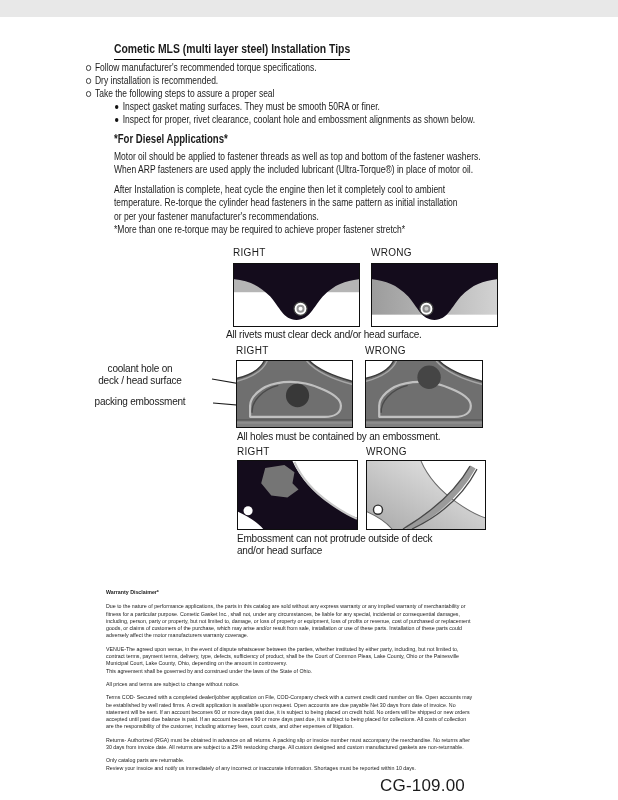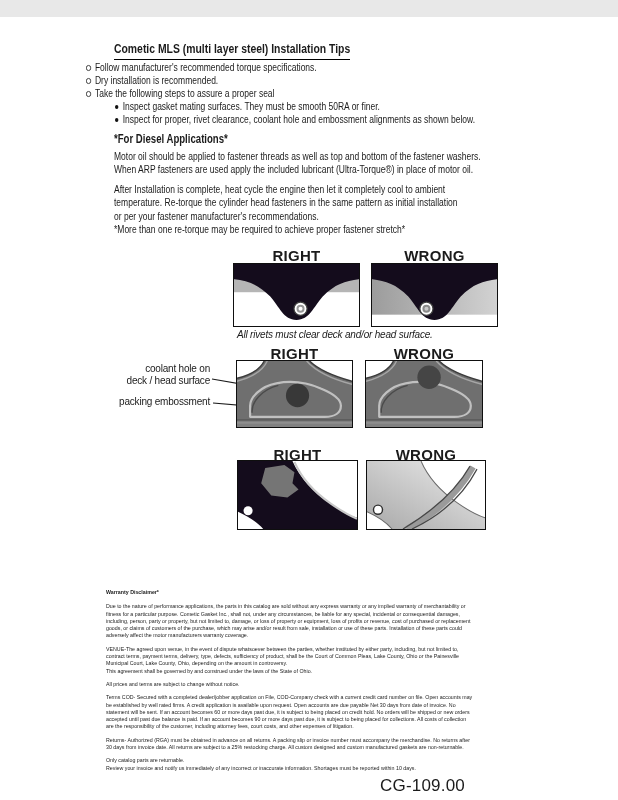--- a/index.html
+++ b/index.html
@@ -25,40 +25,40 @@
     font-size:12px; font-weight:700; transform:scaleX(0.80); transform-origin:0 0; white-space:nowrap;
   }
   .para {
     position:absolute; margin:0; font-size:10px; line-height:13.4px;
     white-space:pre-line; transform:scaleX(0.85); transform-origin:0 0;
   }
   .p1 { left:114px; top:133px; }
   .p2 { left:114px; top:166px; }
   .p3 { left:114px; top:206px; }
   
-  .dlbl { position:absolute; font-size:15px; font-weight:700; letter-spacing:0.3px; text-align:center; }
+  .dlbl { position:absolute; font-size:10px; font-weight:400; letter-spacing:0.3px; }
   .lbl-r1 { left:233px; top:230px; width:127px; }
   .lbl-w1 { left:371px; top:230px; width:127px; }
   .lbl-r2 { left:236px; top:328px; width:117px; }
   .lbl-w2 { left:365px; top:328px; width:118px; }
   .lbl-r3 { left:237px; top:429px; width:121px; }
   .lbl-w3 { left:366px; top:429px; width:120px; }
   .dbox { position:absolute; border:1.6px solid #0f0f0f; box-sizing:border-box; background:#fff; }
   .box-r1 { left:233px; top:246px; width:127px; height:64px; }
   .box-w1 { left:371px; top:246px; width:127px; height:64px; }
   .box-r2 { left:236px; top:343px; width:117px; height:68px; }
   .box-w2 { left:365px; top:343px; width:118px; height:68px; }
   .box-r3 { left:237px; top:443px; width:121px; height:70px; }
   .box-w3 { left:366px; top:443px; width:120px; height:70px; }
   .dbox svg { display:block; width:100%; height:100%; }
   .dcap { position:absolute; font-size:10px; letter-spacing:-0.2px; line-height:12px; white-space:pre-line; }
-  .cap1 { left:237px; top:312px;font-style:italic; }
+  .cap1 { left:226px; top:312px; }
   .cap2 { left:237px; top:414px; }
   .cap3 { left:237px; top:516px; }
-  .side { position:absolute; font-size:10px; line-height:12px; letter-spacing:-0.2px; text-align:right; white-space:pre-line; }
+  .side { position:absolute; font-size:10px; line-height:12px; letter-spacing:-0.2px; text-align:center; white-space:pre-line; }
   .side-coolant { left:70px; top:346px; width:140px; }
   .side-emboss  { left:70px; top:379px; width:140px; }
   .pointer-svg { position:absolute; left:90px; top:340px; width:220px; height:60px; }
   
   .warranty {
     position:absolute; left:106px; top:572px; width:520px;
     font-size:6px; line-height:7.3px; color:#222;
     transform:scaleX(0.88); transform-origin:0 0;
   }
   .warranty h3 { font-size:6px; font-weight:700; margin:0 0 7px 0; }
@@ -178,20 +178,21 @@
       <path d="M30,0 C26,9 15,16 0,20" fill="none" stroke="#a6a6a6" stroke-width="1.4"></path>
       <path d="M72,0 H114 V20 C96,15 80,8 72,0 Z" fill="#ffffff"></path>
       <path d="M72,0 C80,8 96,15 114,20" fill="none" stroke="#3c3c3c" stroke-width="1.4"></path>
       <path d="M69,0 C78,10 95,18 114,23" fill="none" stroke="#a6a6a6" stroke-width="1.4"></path>
       <path d="M13,55 V44 C13,36 23,25 39,22 C54,19 69,21 83,27 C93,31 103,37 103,44 C103,51 97,55 87,55 Z" fill="none" stroke="#c0c0c0" stroke-width="2.2" stroke-linejoin="round"></path>
       <path d="M15,51 C14,40 25,28 41,24" fill="none" stroke="#4b4b4b" stroke-width="1.4"></path>
       <circle cx="62" cy="16" r="11.5" fill="#454545"></circle>
     </svg>
   </div>
 
+  <div class="dcap cap2">All holes must be contained by an embossment.</div>
 
   <div class="dlbl lbl-r3">RIGHT</div>
   <div class="dlbl lbl-w3">WRONG</div>
 
   <div class="dbox box-r3">
     <svg viewBox="0 0 118 67" preserveAspectRatio="none">
       <rect width="118" height="67" fill="#ffffff"></rect>
       <path d="M0,0 H54 C61,16 74,30 90,41 C100,48 109,53 118,56 V67 H25 C19,60 9,54 0,50 Z" fill="#140c1c"></path>
       <path d="M56,1 C63,17 76,31 92,42 C102,49 111,54 118,57" fill="none" stroke="#c9c9c9" stroke-width="2"></path>
       <path d="M27,7 L46,4 L56,11 L54,22 L60,28 L49,36 L33,34 L23,22 Z" fill="#757575"></path>
@@ -211,20 +212,22 @@
       <path d="M0,0 H54 C61,16 74,30 90,41 C100,48 109,53 118,56 V67 H25 C19,60 9,54 0,50 Z" fill="url(#g-w3)"></path>
       <path d="M54,0 C61,16 74,30 90,41 C100,48 109,53 118,56" fill="none" stroke="#6a6a6a" stroke-width="1"></path>
       <path d="M0,50 C9,54 19,60 25,67" fill="none" stroke="#6a6a6a" stroke-width="1"></path>
       <path d="M40,67 C66,53 91,33 106,6" fill="none" stroke="#9a9a9a" stroke-width="6"></path>
       <path d="M36,67 C63,51 88,31 103,5" fill="none" stroke="#474747" stroke-width="1.2"></path>
       <path d="M45,67 C71,55 95,36 110,8" fill="none" stroke="#474747" stroke-width="1.2"></path>
       <circle cx="11" cy="48" r="4.5" fill="#ffffff" stroke="#2e2e2e" stroke-width="1.4"></circle>
     </svg>
   </div>
 
+  <div class="dcap cap3">Embossment can not protrude outside of deck
+and/or head surface</div>
 
   <div class="warranty">
     <h3>Warranty Disclaimer*</h3>
     <p>Due to the nature of performance applications, the parts in this catalog are sold without any express warranty or any implied warranty of merchantability or
 fitness for a particular purpose.  Cometic Gasket Inc., shall not, under any circumstances, be liable for any special, incidental or consequential damages,
 including, person, party or property, but not limited to, damage, or loss of property or equipment, loss of profits or revenue, cost of purchased or replacement
 goods, or claims of customers of the purchase, which may arise and/or result from sale, installation or use of these parts.  Installation of these parts could
 adversely affect the motor manufacturers warranty coverage.</p>
     <p>VENUE-The agreed upon venue, in the event of dispute whatsoever between the parties, whether instituted by either party, including, but not limited to,
 contract terms, payment terms, delivery, type, defects, sufficiency of product, shall be the Court of Common Pleas, Lake County, Ohio or the Painesville

